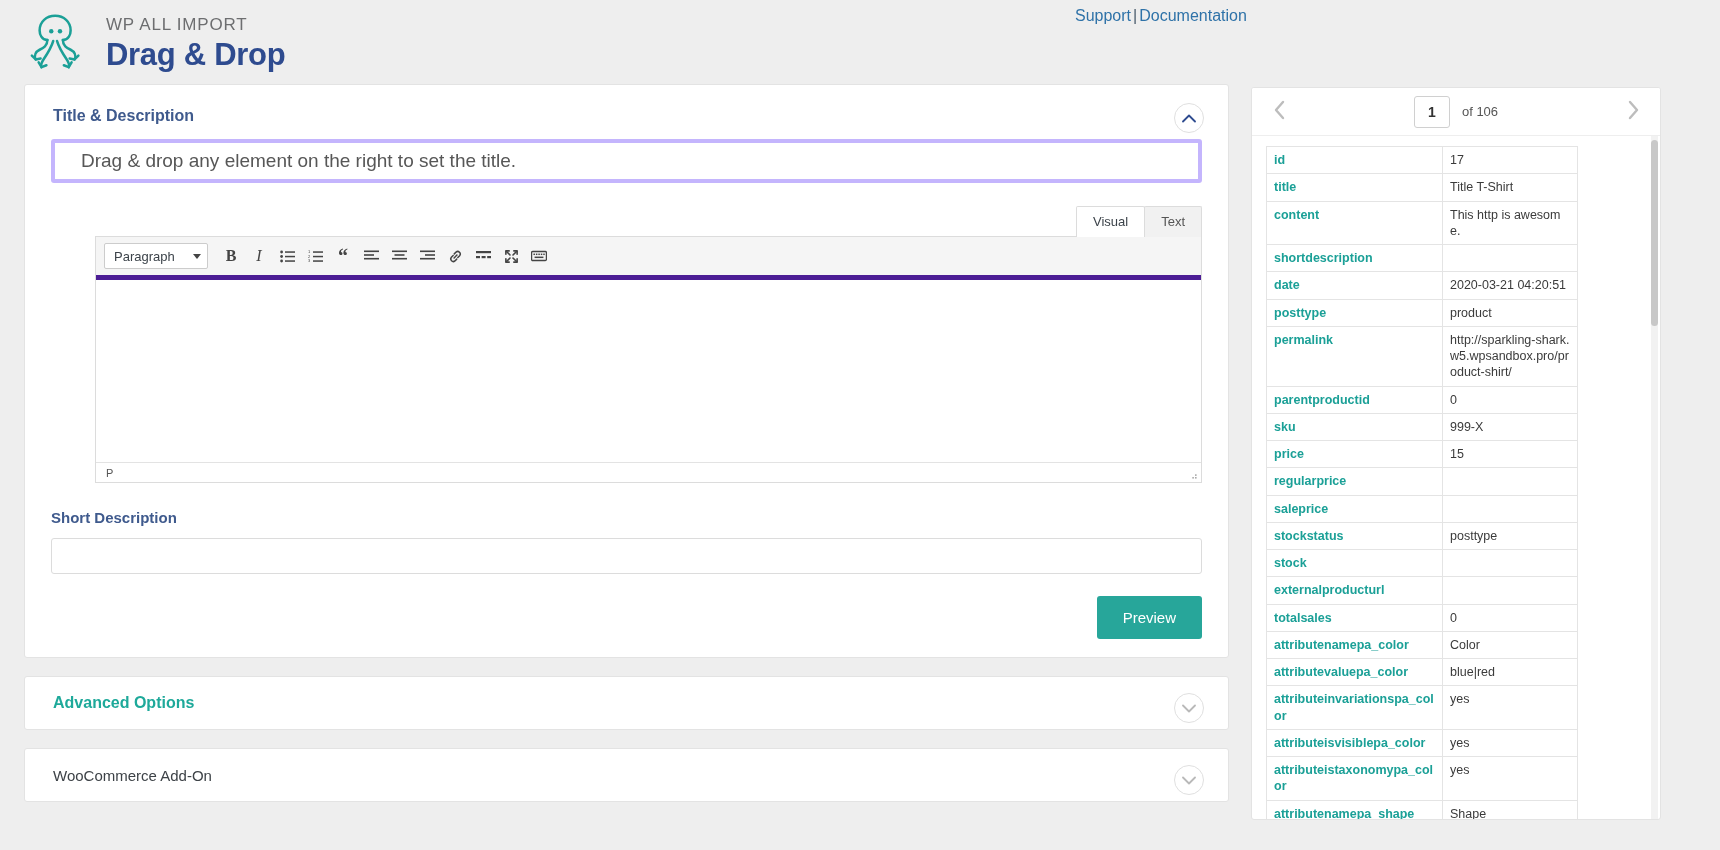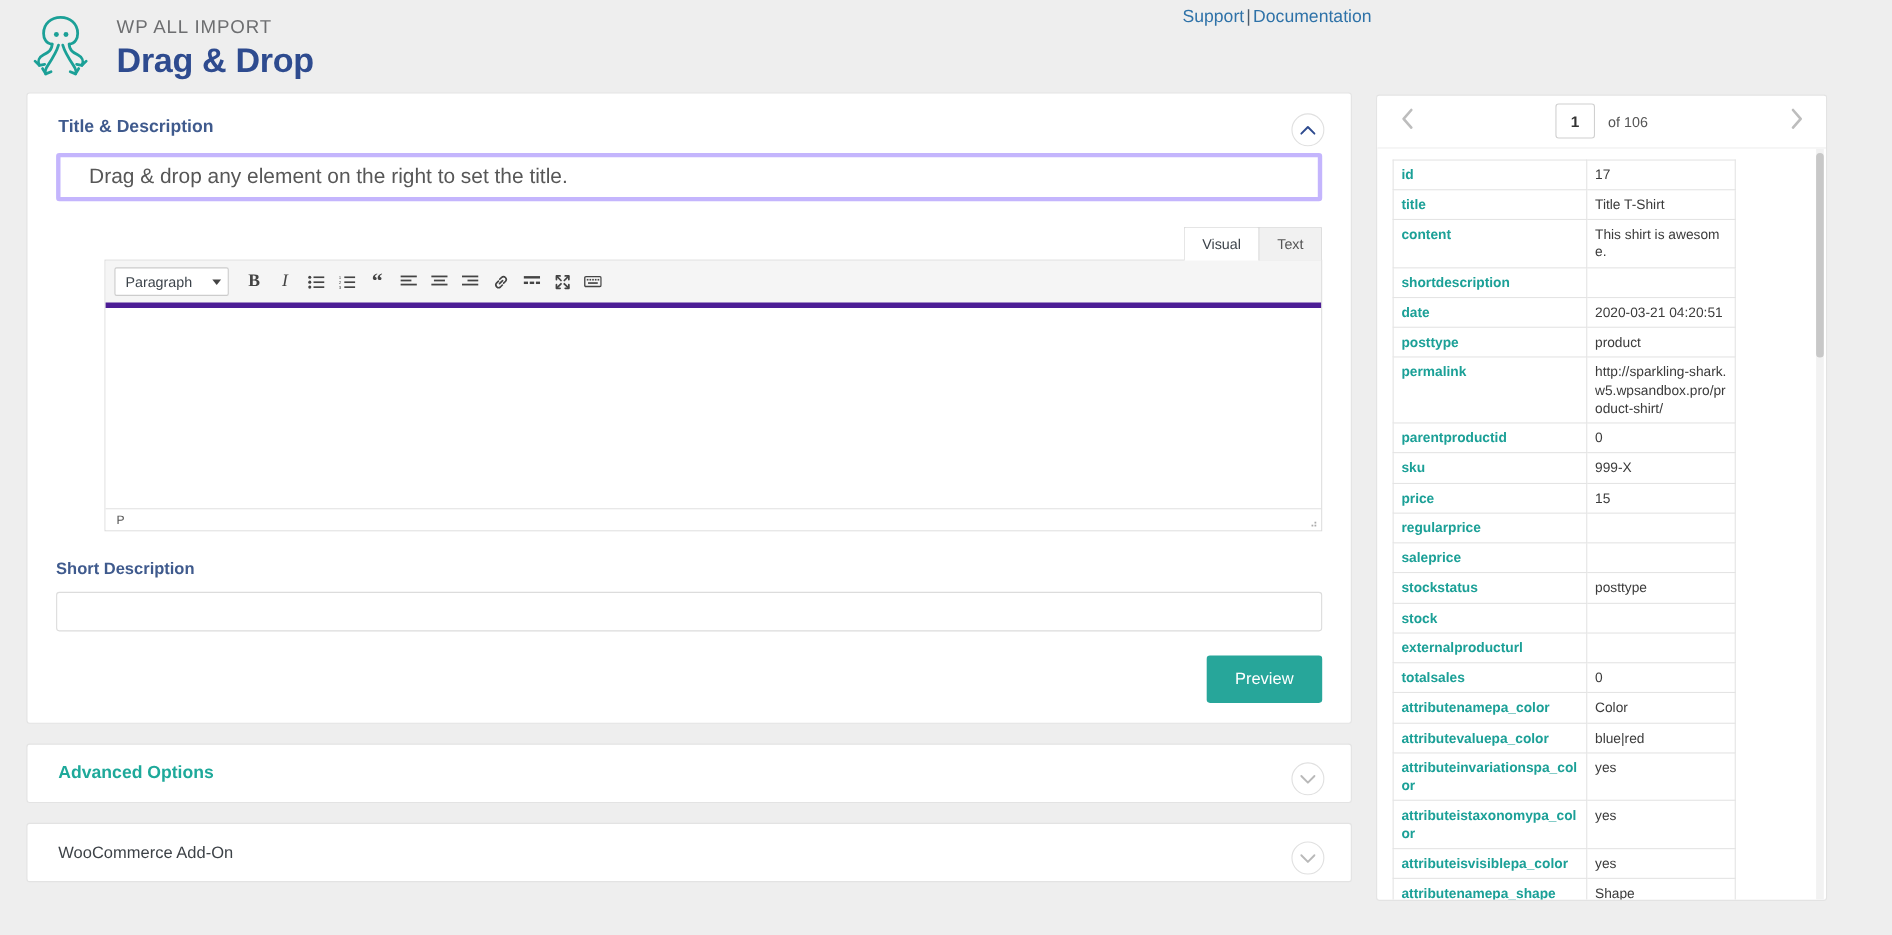--- a/index.html
+++ b/index.html
@@ -30,21 +30,21 @@
     color: #2e4b8f; letter-spacing: -.3px;
   }
   .header-links {
     position: absolute; left: 1075px; top: 7px;
     font-size: 16px; color: #2b6393;
   }
   .header-links a { color: #2e72a8; text-decoration: none; }
   .header-links .sep { color: #4a5b6b; margin: 0 2px; }
 
   
-  .main { display: flex; padding: 0 24px 0 24px; gap: 22px; align-items: center; }
+  .main { display: flex; padding: 0 24px 0 24px; gap: 22px; align-items: flex-end; }
   .left-col { width: 1205px; flex: none; }
   .right-col { width: 410px; flex: none; }
 
   
   .panel {
     background: #ffffff;
     border: 1px solid #e3e3e3;
     border-radius: 3px;
     margin-bottom: 18px;
     position: relative;
@@ -481,21 +481,21 @@
               <tr>
                 <td class="k">id</td>
                 <td class="v">17</td>
               </tr>
               <tr>
                 <td class="k">title</td>
                 <td class="v">Title T-Shirt</td>
               </tr>
               <tr>
                 <td class="k">content</td>
-                <td class="v">This shirt is awesome.</td>
+                <td class="v">This http is awesome.</td>
               </tr>
               <tr>
                 <td class="k">shortdescription</td>
                 <td class="v"></td>
               </tr>
               <tr>
                 <td class="k">date</td>
                 <td class="v">2020-03-21 04:20:51</td>
               </tr>
               <tr>
@@ -548,25 +548,25 @@
               </tr>
               <tr>
                 <td class="k">attributevaluepa_color</td>
                 <td class="v">blue|red</td>
               </tr>
               <tr>
                 <td class="k">attributeinvariationspa_color</td>
                 <td class="v">yes</td>
               </tr>
               <tr>
+                <td class="k">attributeisvisiblepa_color</td>
+                <td class="v">yes</td>
+              </tr>
+              <tr>
                 <td class="k">attributeistaxonomypa_color</td>
-                <td class="v">yes</td>
-              </tr>
-              <tr>
-                <td class="k">attributeisvisiblepa_color</td>
                 <td class="v">yes</td>
               </tr>
               <tr>
                 <td class="k">attributenamepa_shape</td>
                 <td class="v">Shape</td>
               </tr>
             </tbody>
         </table>
         <div class="vscroll">
           <div class="thumb"></div>

